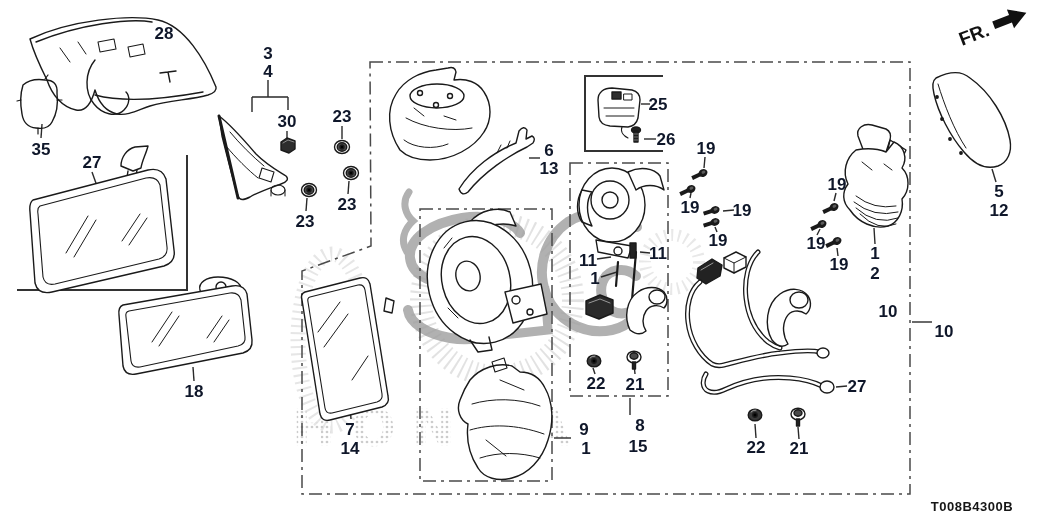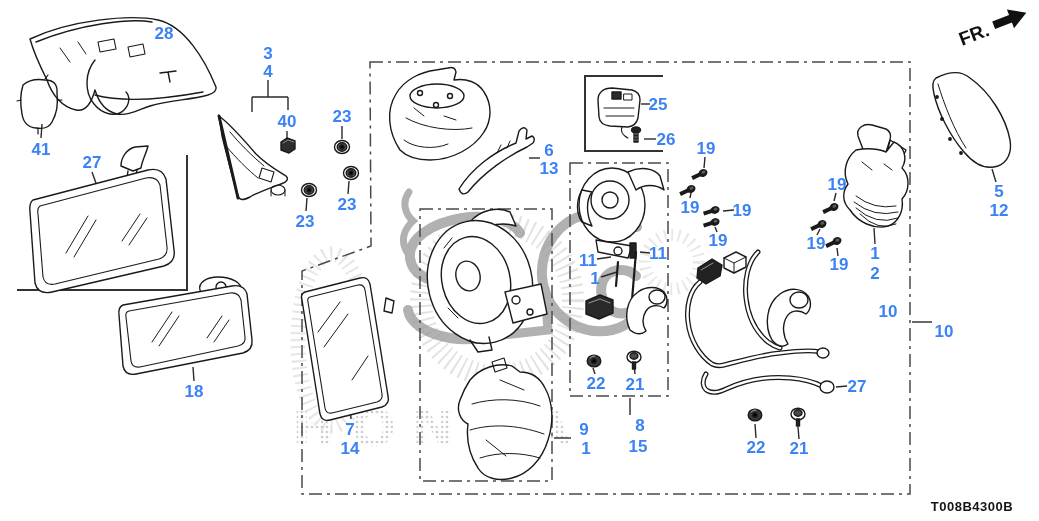--- a/index.html
+++ b/index.html
@@ -3,21 +3,21 @@
 <meta charset="utf-8">
 <style>
   html,body{margin:0;padding:0;background:#ffffff;}
   #stage{
     position:relative;width:1039px;height:521px;background:#ffffff;overflow:hidden;
     font-family:"Liberation Sans", sans-serif;
   }
   #art{position:absolute;left:0;top:0;}
   .co{
     position:absolute;transform:translate(-50%,-50%);
-    font:bold 17px "Liberation Sans", sans-serif;color:#3b82f6;
+    font:bold 17px "Liberation Sans", sans-serif;color:#0f172a;
     white-space:nowrap;letter-spacing:0;line-height:1;
   }
   .code{
     position:absolute;transform:translate(-50%,-50%);
     font:bold 13px "Liberation Sans", sans-serif;color:#161616;letter-spacing:.5px;text-align:center;
   }
 </style>
 </head>
 <body>
 
@@ -327,25 +327,25 @@
     </g>
   </g>
 
   <g transform="translate(962,46) rotate(-21)">
     <text x="0" y="0" font-family="Liberation Sans, sans-serif" font-weight="bold" font-size="19" fill="#111">FR.</text>
     <path d="M37,-12 L37,-4 L55,-4 L55,2 L72,-8 L55,-18 L55,-12 Z" fill="#111"></path>
   </g>
 </svg>
 
 <div class="co" style="left:164px;top:33px">28</div>
-<div class="co" style="left:41px;top:149px">41</div>
+<div class="co" style="left:41px;top:149px">35</div>
 <div class="co" style="left:92px;top:162px">27</div>
 <div class="co" style="left:268px;top:53px">3</div>
 <div class="co" style="left:268px;top:71px">4</div>
-<div class="co" style="left:287px;top:121px">40</div>
+<div class="co" style="left:287px;top:121px">30</div>
 <div class="co" style="left:342px;top:116px">23</div>
 <div class="co" style="left:347px;top:204px">23</div>
 <div class="co" style="left:305px;top:221px">23</div>
 <div class="co" style="left:194px;top:391px">18</div>
 <div class="co" style="left:549px;top:150px">6</div>
 <div class="co" style="left:549px;top:168px">13</div>
 <div class="co" style="left:350px;top:429px">7</div>
 <div class="co" style="left:350px;top:448px">14</div>
 <div class="co" style="left:584px;top:429px">9</div>
 <div class="co" style="left:586px;top:448px">1</div>

